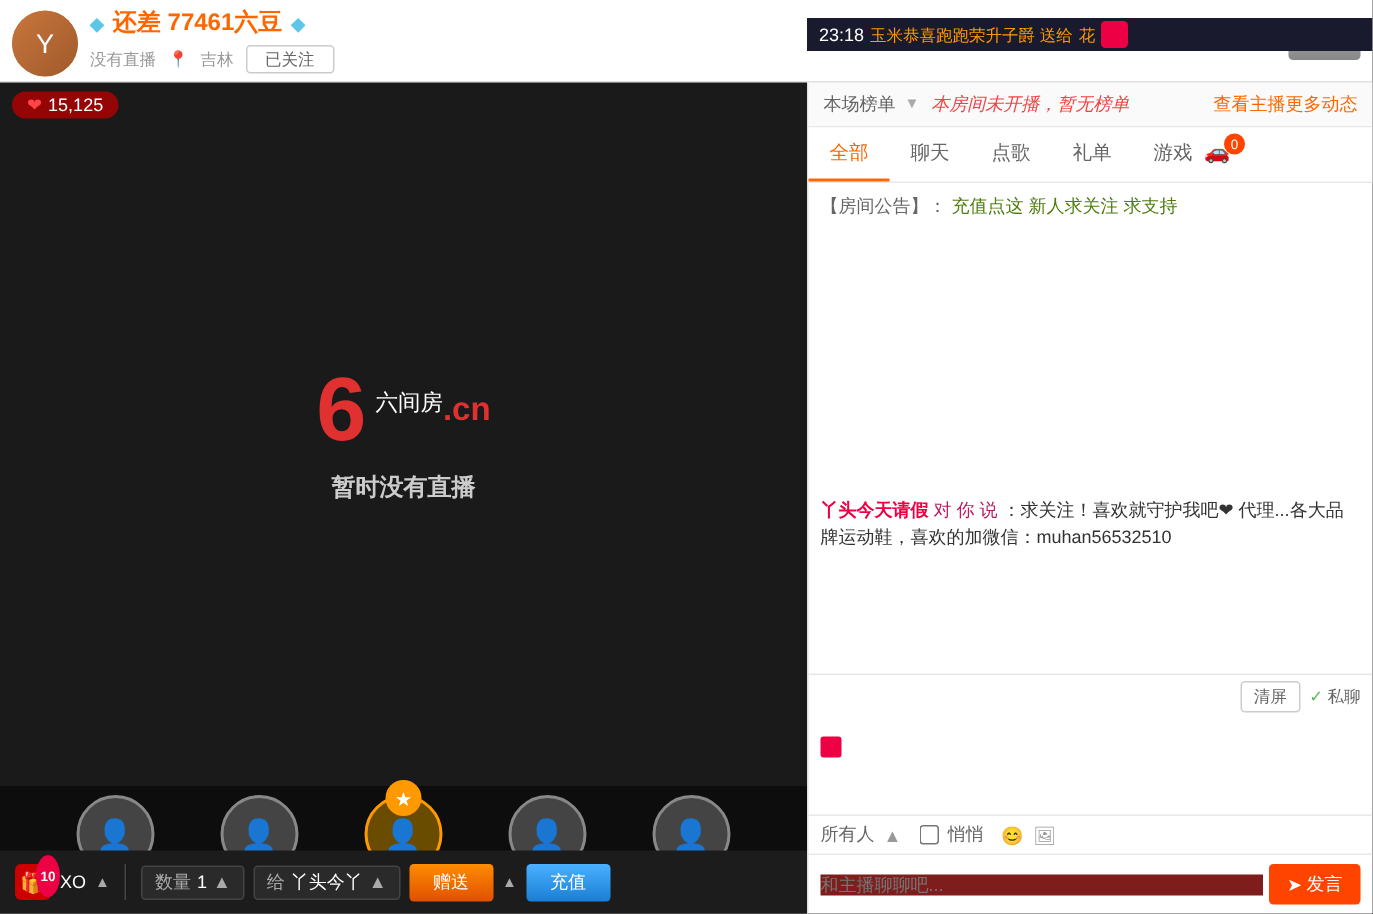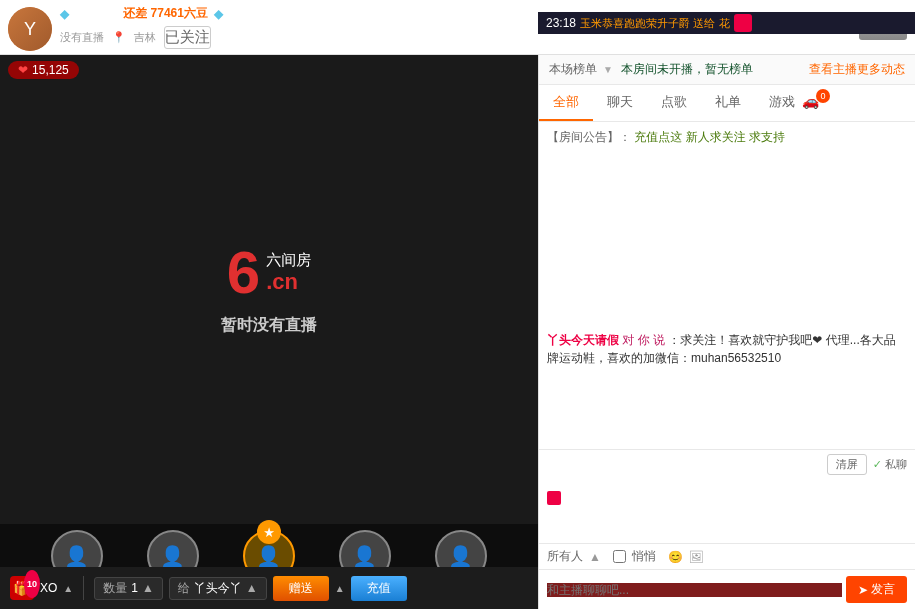--- a/index.html
+++ b/index.html
@@ -4,23 +4,23 @@
   <style>
     * { margin: 0; padding: 0; box-sizing: border-box; }
     body { width: 915px; height: 609px; font-family: 'Microsoft YaHei', Arial, sans-serif; font-size: 12px; background: #f0f0f0; overflow: hidden; }
 
     
     .header { display: flex; align-items: center; background: #fff; height: 55px; border-bottom: 1px solid #e0e0e0; padding: 0 8px; position: relative; }
     .avatar { width: 44px; height: 44px; border-radius: 50%; background: #c8763c; overflow: hidden; margin-right: 8px; flex-shrink: 0; }
     .header-info { flex: 1; }
     .header-title { font-size: 14px; font-weight: bold; color: #333; display: flex; align-items: center; gap: 6px; }
     .diamond-icon { color: #5bc6e8; font-size: 12px; }
-    .debt-text { color: #ff6600; font-size: 12px; margin-left: 48px; }
+    .debt-text { color: #ff6600; font-size: 16px; }
     .header-sub { display: flex; align-items: center; gap: 8px; margin-top: 4px; color: #999; font-size: 11px; }
-    .follow-btn { border: 1px solid #ccc; border-radius: 3px; padding: 1px 0; color: #666; font-size: 15px; background: #fff; }
+    .follow-btn { border: 1px solid #ccc; border-radius: 3px; padding: 1px 12px; color: #666; font-size: 11px; background: #fff; }
     .header-right { display: flex; align-items: center; gap: 6px; }
     .zanwu-btn { background: linear-gradient(to bottom, #aaa, #888); color: #fff; border-radius: 3px; padding: 4px 12px; font-size: 12px; }
     .header-top-right { position: absolute; right: 0; top: 0; background: #1a1a2e; color: #fff; font-size: 11px; padding: 3px 8px; display: flex; align-items: center; gap: 4px; }
     .flower-icon { width: 18px; height: 18px; background: #e04; border-radius: 3px; }
 
     
     .main { display: flex; height: calc(609px - 55px); }
 
     
     .video-area { flex: 0 0 538px; background: #1a1a1a; position: relative; display: flex; flex-direction: column; }
@@ -35,21 +35,21 @@
     .gift-slot-inner { position: relative; }
     .gift-avatar { width: 52px; height: 52px; border-radius: 50%; background: #555; border: 2px solid #888; }
     .gift-label { color: #fff; font-size: 11px; background: #e55; border-radius: 3px; padding: 2px 8px; margin-top: 2px; text-align: center; }
     .gift-label-top { background: linear-gradient(135deg, #f90, #f50); font-size: 11px; color: #fff; padding: 2px 6px; border-radius: 3px; margin-top: 2px; text-align: center; }
     .viewer-count { position: absolute; top: 6px; left: 8px; background: rgba(180,0,0,0.8); color: #fff; border-radius: 10px; padding: 2px 10px; font-size: 12px; display: flex; align-items: center; gap: 4px; }
 
     
     .chat-area { flex: 1; background: #fff; display: flex; flex-direction: column; border-left: 1px solid #e0e0e0; }
     .rank-bar { display: flex; align-items: center; background: #fafafa; border-bottom: 1px solid #e8e8e8; padding: 6px 10px; font-size: 12px; color: #666; }
     .rank-label { color: #666; margin-right: 6px; white-space: nowrap; }
-    .rank-content { color: #14532d; flex: 1; }
+    .rank-content { color: #ef4444; flex: 1; font-style: italic; }
     .rank-link { color: #ff6600; text-decoration: none; }
 
     .tabs { display: flex; border-bottom: 1px solid #e8e8e8; background: #fff; }
     .tab { padding: 8px 14px; font-size: 13px; color: #666; cursor: pointer; position: relative; }
     .tab.active { color: #ff6600; border-bottom: 2px solid #ff6600; }
     .tab-badge { position: absolute; top: 4px; right: 4px; background: #ff4400; color: #fff; border-radius: 50%; width: 14px; height: 14px; font-size: 9px; display: flex; align-items: center; justify-content: center; }
 
     .chat-messages { flex: 1; overflow-y: auto; padding: 6px 8px; font-size: 12px; color: #333; }
     .announcement { color: #666; line-height: 1.6; }
     .announcement .highlight { color: #4d7c0f; text-decoration: none; }
@@ -133,21 +133,21 @@
       <div class="viewer-count">
         <span style="color:#ff4444;">❤</span>
         <span>15,125</span>
       </div>
 
       <div class="video-content">
         <div class="logo-area">
           <div class="logo-6">
             <div style="display:flex;align-items:center;">
               <span class="logo-6-num">6</span>
-              <div style="display:flex;flex-direction:column;margin-left:6px;">
+              <div style="display:flex;flex-direction:row;margin-left:6px;">
                 <span style="color:#fff;font-size:15px;line-height:1.2;">六间房</span>
                 <span class="logo-cn">.cn</span>
               </div>
             </div>
           </div>
           <div class="no-stream-text">暂时没有直播</div>
         </div>
       </div>
 
       <div class="gift-row">

